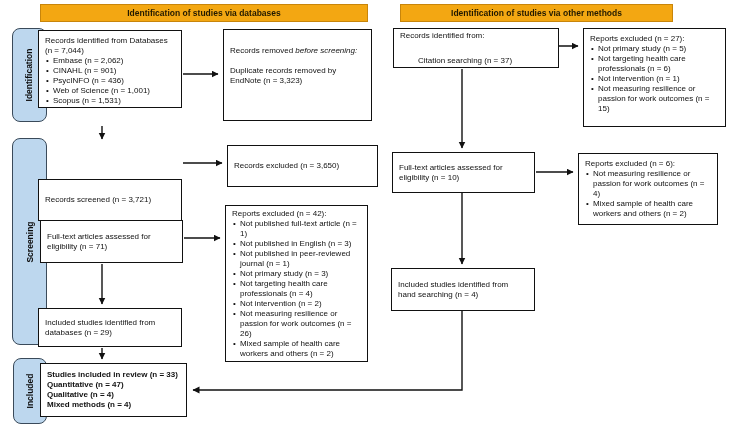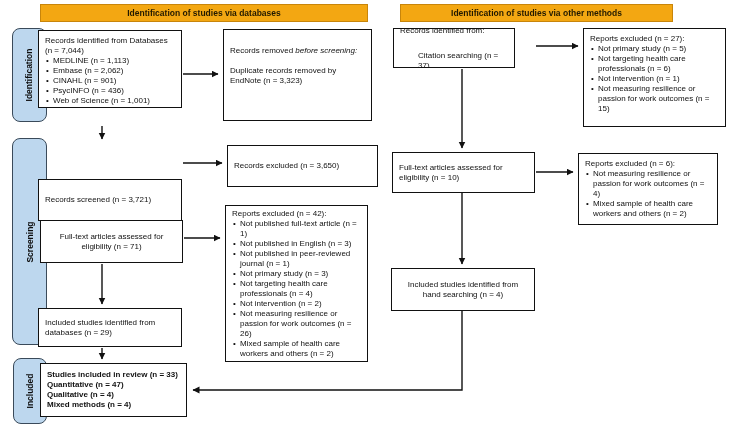--- a/index.html
+++ b/index.html
@@ -70,21 +70,20 @@
   <div class="stage" style="left:12px;top:138px;width:35px;height:207px;">
     <span>Screening</span>
   </div>
   <div class="stage" style="left:13px;top:358px;width:34px;height:66px;">
     <span>Included</span>
   </div>
 
   <div class="box" style="left:38px;top:30px;width:144px;height:78px;">
     <div>Records identified from Databases (n = 7,044)</div>
     <div>
-        <div class="bullet">MEDLINE (n = 1,113)</div>
         <div class="bullet">Embase (n = 2,062)</div>
         <div class="bullet">CINAHL (n = 901)</div>
         <div class="bullet">PsycINFO (n = 436)</div>
         <div class="bullet">Web of Science (n = 1,001)</div>
         <div class="bullet">Scopus (n = 1,531)</div>
       </div>
   </div>
 
   <div class="box padtop" style="left:223px;top:29px;width:149px;height:92px;">
     <div><span>Records removed </span><i>before screening:</i></div>
@@ -92,21 +91,21 @@
   </div>
 
   <div class="box vcenter" style="left:38px;top:143px;width:144px;height:42px;margin-top:36px;">
     <div>Records screened (n = 3,721)</div>
   </div>
 
   <div class="box vcenter" style="left:227px;top:145px;width:151px;height:42px;">
     <div>Records excluded (n = 3,650)</div>
   </div>
 
-  <div class="box vcenter" style="left:40px;top:220px;width:143px;height:43px;text-align:center;">
+  <div class="box vcenter" style="left:40px;top:220px;width:143px;height:43px;">
     <div>Full-text articles assessed for eligibility (n = 71)</div>
   </div>
 
   <div class="box tight" style="left:225px;top:205px;width:143px;height:157px;">
     <div>Reports excluded (n = 42):</div>
     <div>
         <div class="bullet">Not published full-text article (n = 1)</div>
         <div class="bullet">Not published in English (n = 3)</div>
         <div class="bullet">Not published in peer-reviewed journal (n = 1)</div>
         <div class="bullet">Not primary study (n = 3)</div>
@@ -123,21 +122,21 @@
 
   <div class="box vcenter" style="left:40px;top:363px;width:147px;height:54px;font-weight:bold;">
     <div>
         <div>Studies included in review (n = 33)</div>
         <div>Quantitative (n = 47)</div>
         <div>Qualitative (n = 4)</div>
         <div>Mixed methods (n = 4)</div>
       </div>
   </div>
 
-  <div class="box vcenter" style="left:393px;top:28px;width:122px;height:40px;">
+  <div class="box vcenter" style="left:393px;top:28px;width:166px;height:40px;">
     <div>Records identified from:</div>
     <div class="indent">Citation searching (n = 37)</div>
   </div>
 
   <div class="box" style="left:583px;top:28px;width:143px;height:99px;">
     <div>Reports excluded (n = 27):</div>
     <div>
         <div class="bullet">Not primary study (n = 5)</div>
         <div class="bullet">Not targeting health care professionals (n = 6)</div>
         <div class="bullet">Not intervention (n = 1)</div>
@@ -150,17 +149,17 @@
   </div>
 
   <div class="box" style="left:578px;top:153px;width:140px;height:72px;">
     <div>Reports excluded (n = 6):</div>
     <div>
         <div class="bullet">Not measuring resilience or passion for work outcomes (n = 4)</div>
         <div class="bullet">Mixed sample of health care workers and others (n = 2)</div>
       </div>
   </div>
 
-  <div class="box vcenter" style="left:391px;top:268px;width:144px;height:43px;text-align:center;">
+  <div class="box vcenter" style="left:391px;top:268px;width:144px;height:43px;">
     <div>Included studies identified from hand searching (n = 4)</div>
   </div>
 
 </div>
 
 </body></html>

